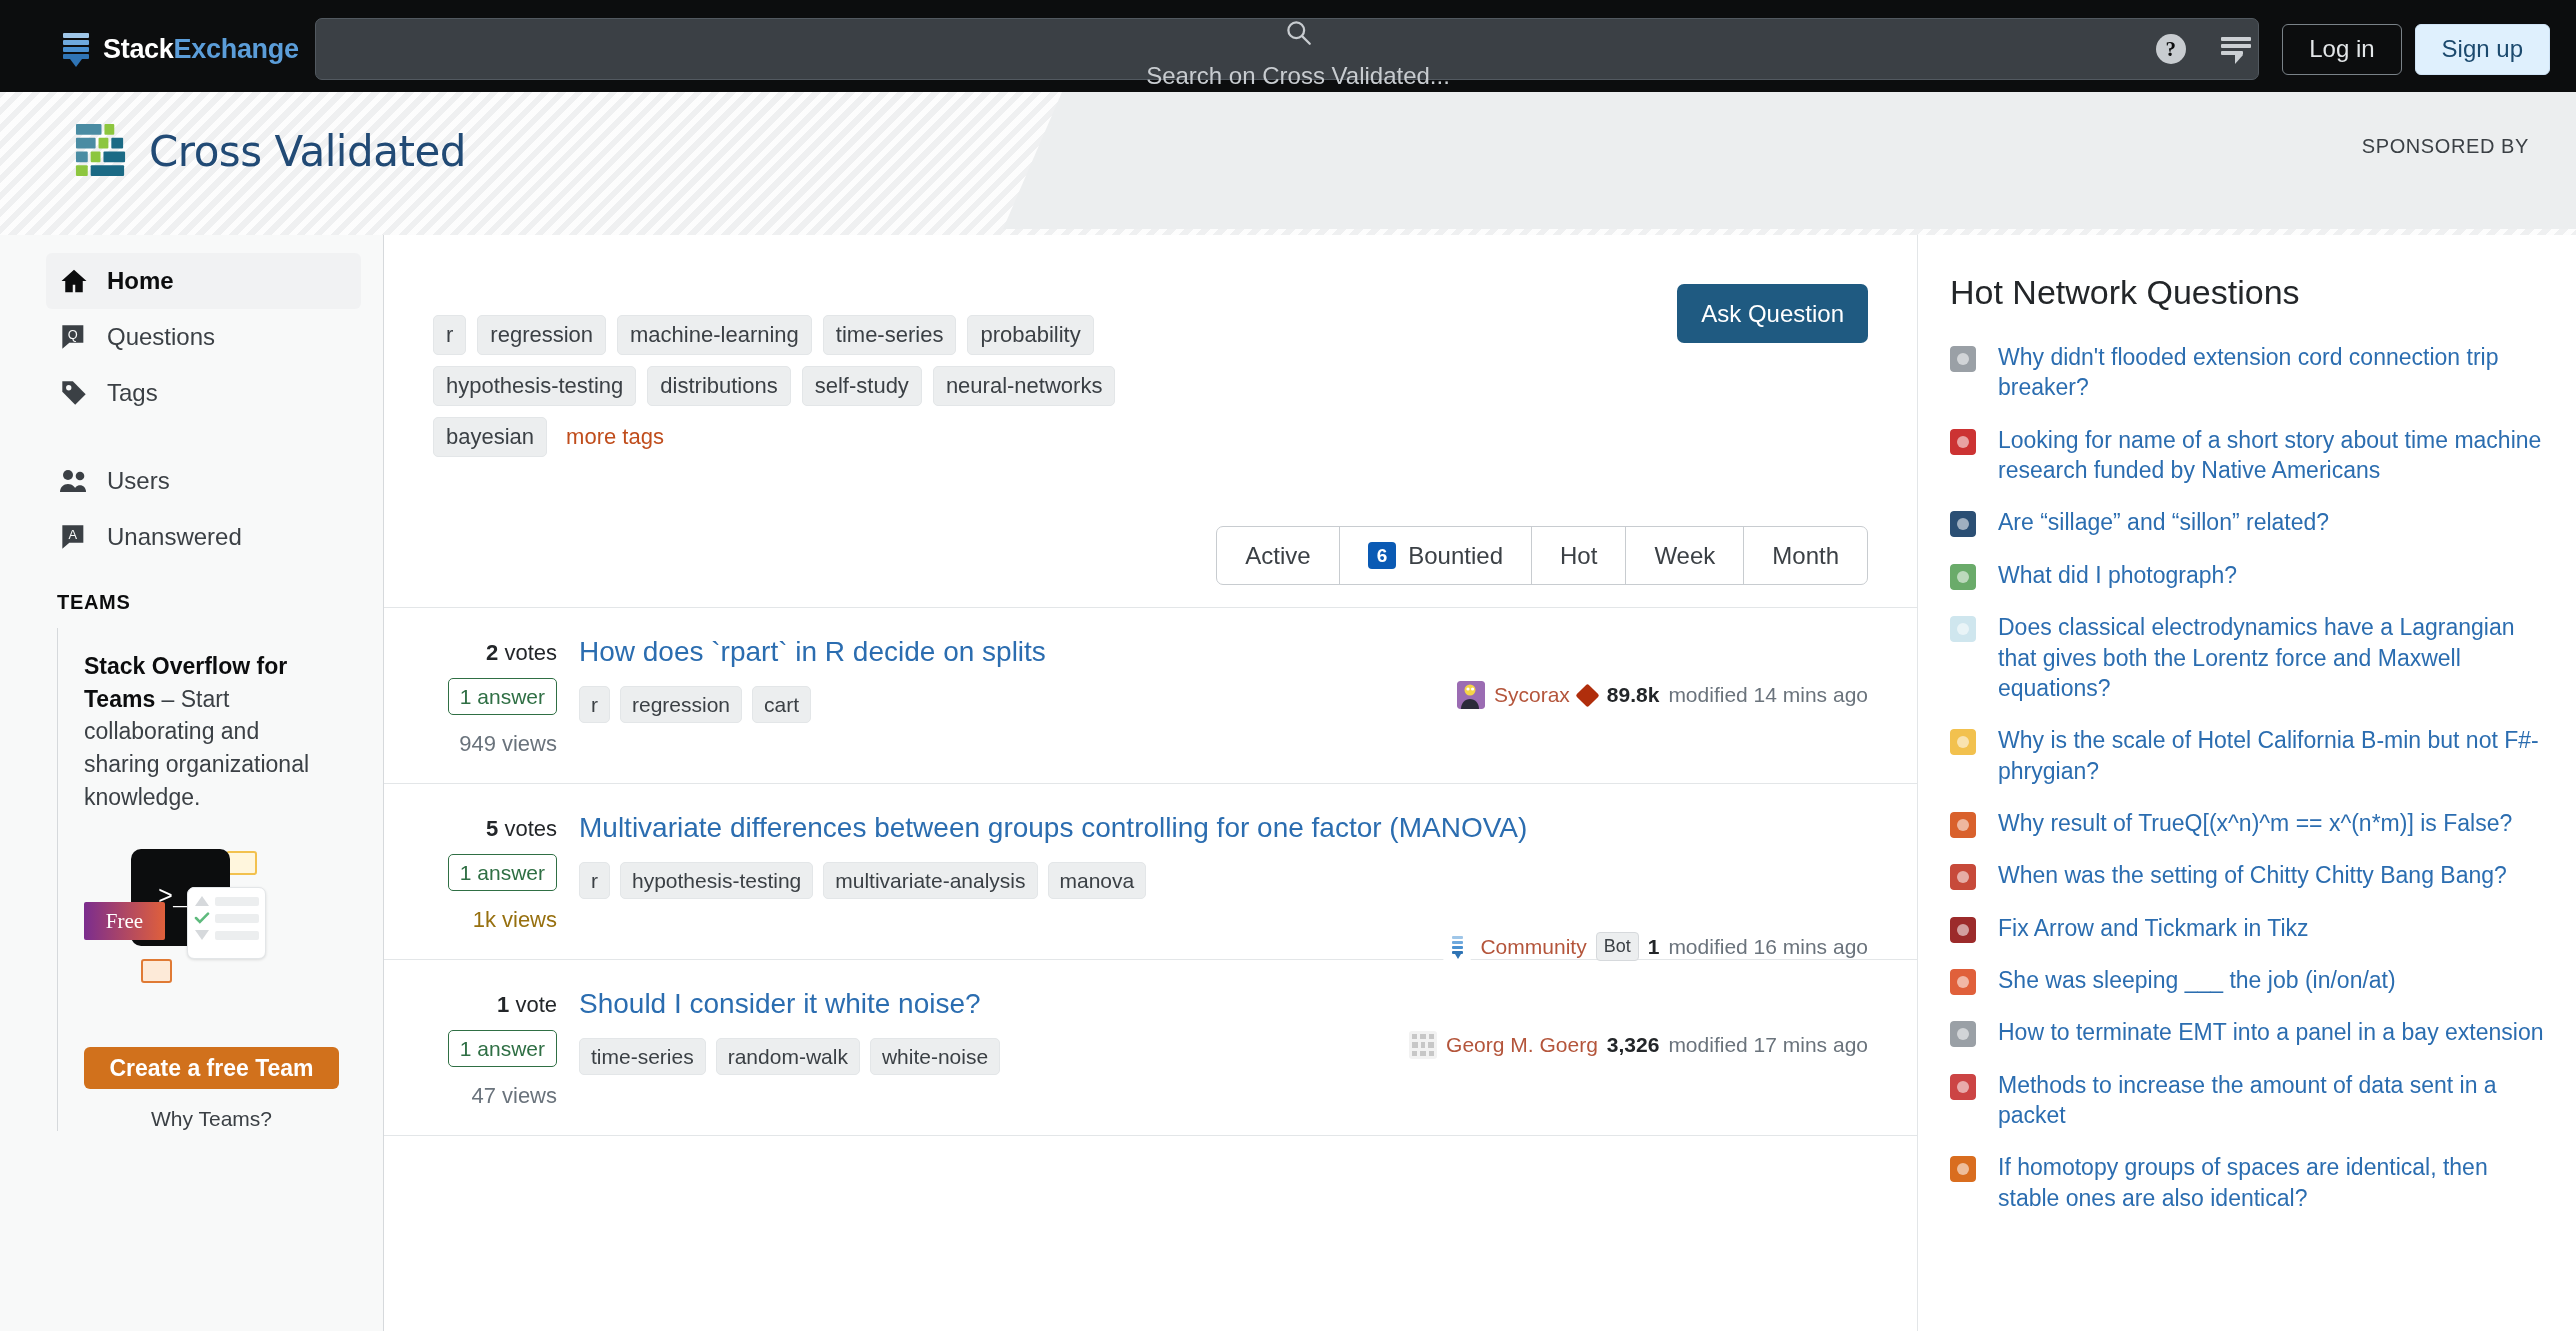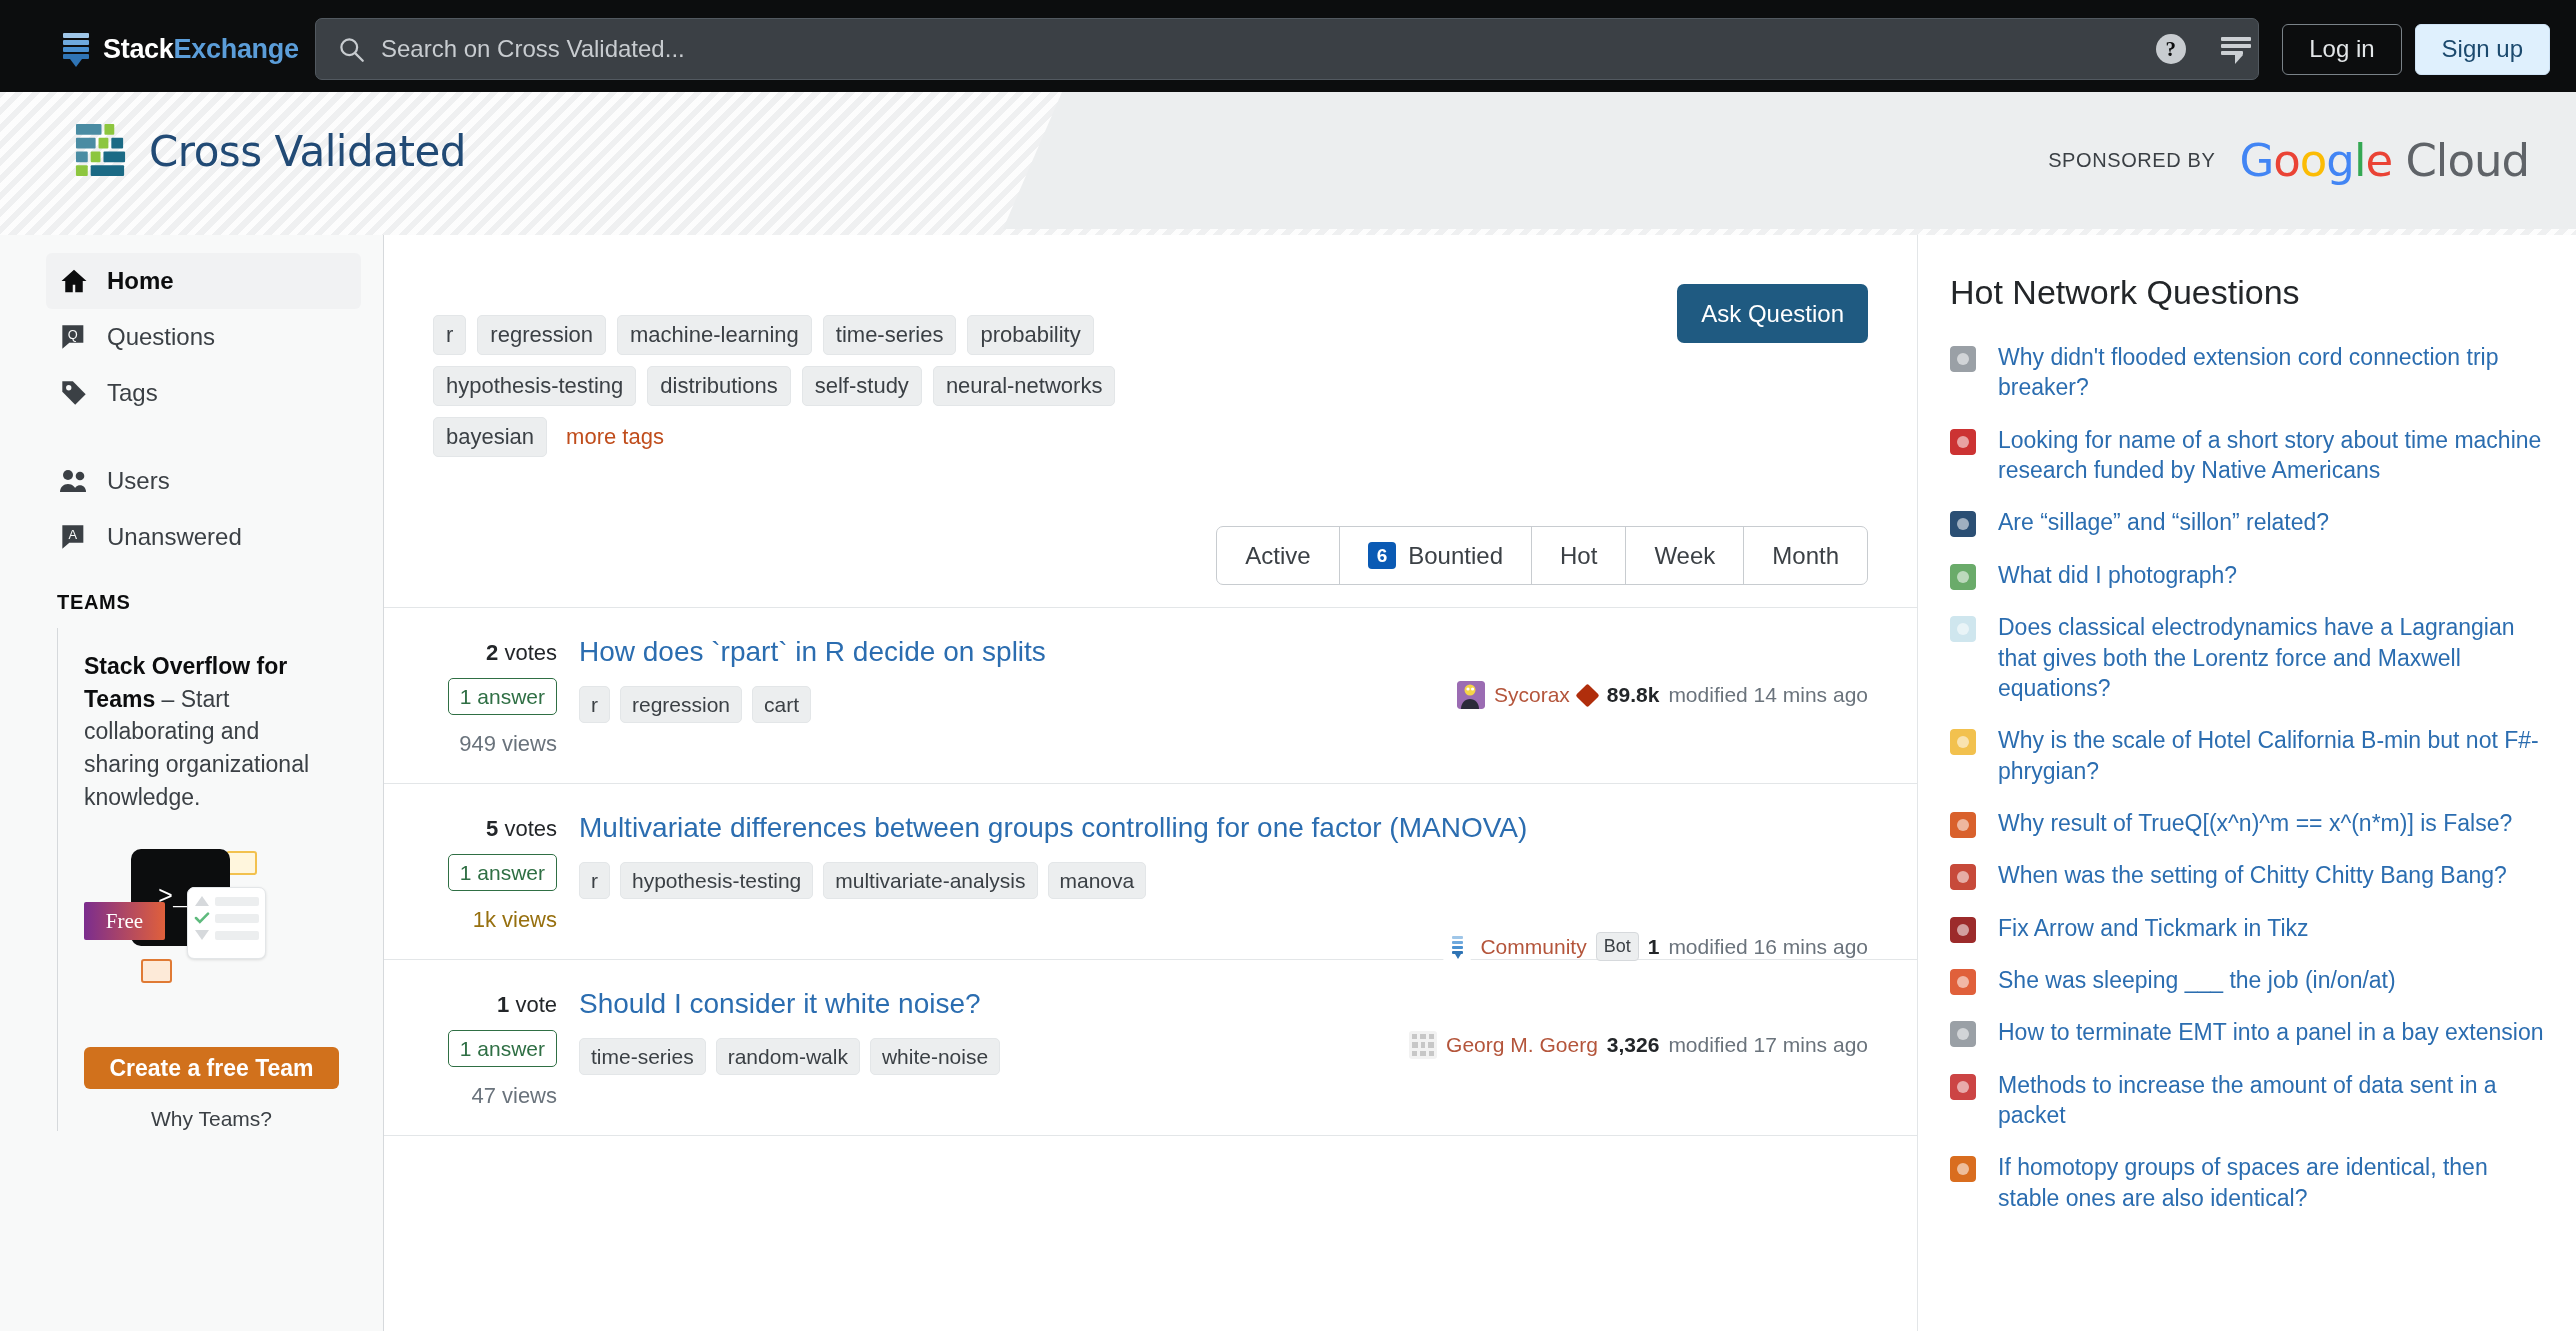--- a/index.html
+++ b/index.html
@@ -35,21 +35,21 @@
     border-left: 6px solid transparent;
     border-right: 6px solid transparent;
     border-top: 8px solid #2f74b5;
   }
   .se-name { font-size: 27px; font-weight: 700; color: #ffffff; letter-spacing: -0.3px; white-space: nowrap;}
   .se-name .blue { color: #5b9dd9; }
 
   .searchwrap {
     position: absolute; left: 315px; top: 18px; width: 1944px; height: 62px;
     background: #3b4045; border: 1px solid #525960; border-radius: 7px;
-    display: flex; align-items: center; padding-left: 22px; gap: 16px;
+    display: flex; align-items: center; padding-left: 22px; gap: 16px; flex-direction: column;
   }
   .search-icon { width: 27px; height: 27px; flex: 0 0 auto; }
   .search-placeholder { color: #c8ccd0; font-size: 24px; }
 
   .topbar-icons { position:absolute; right: 26px; top: 0; height: 98px; display:flex; align-items:center; gap: 0; }
   .icon-btn {
     width: 65px; height: 65px; display:flex; align-items:center; justify-content:center;
     border-radius: 4px;
   }
   .help-circle {
@@ -294,21 +294,20 @@
         <rect x="2" y="44" width="12" height="11" rx="1" fill="#8dc63f"></rect>
         <rect x="17" y="44" width="34" height="11" rx="1" fill="#1b6a85"></rect>
       </svg>
     </span>
     <span class="cv-title">Cross Validated</span>
   </div>
   <div class="sponsor">
     <div class="sponsor-label">
       <div>SPONSORED BY</div>
     </div>
-    <div class="gcloud"><span class="b">G</span><span class="r">o</span><span class="y">o</span><span class="b">g</span><span class="g">l</span><span class="r">e</span>&nbsp;<span class="grey">Cloud</span></div>
   </div>
 </div>
 
 <div class="sidebar">
   <div class="nav-item active">
     <span class="ico">
       <svg width="30" height="30" viewBox="0 0 24 24" fill="#0c0d0e">
           <path d="M12 3 2 12h3v9h6v-6h2v6h6v-9h3z"></path>
         </svg>
     </span>

